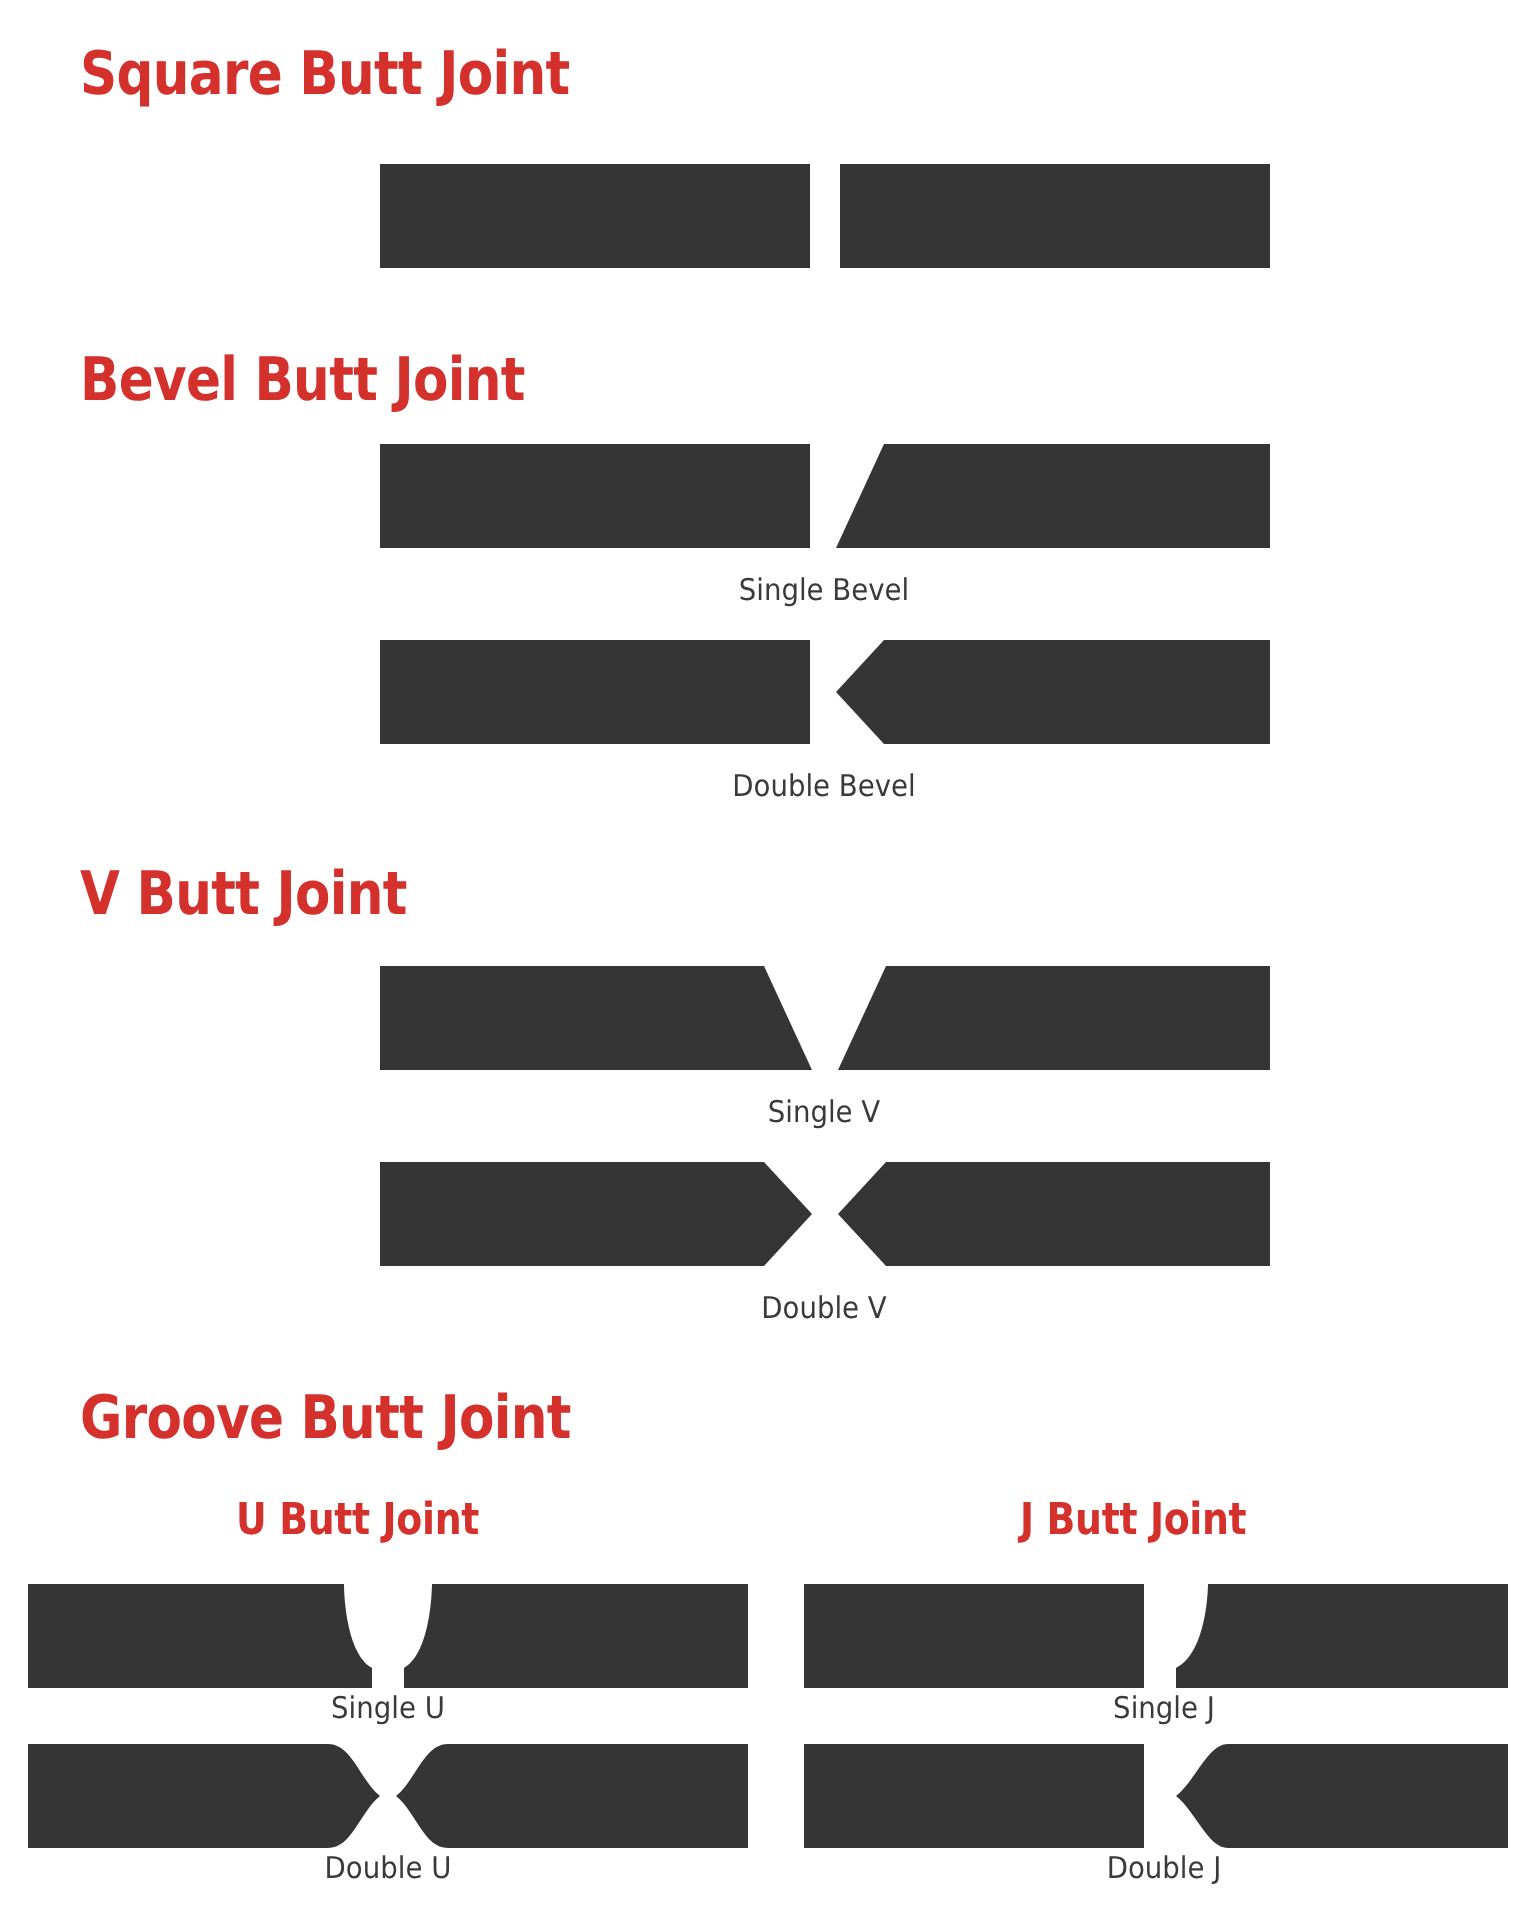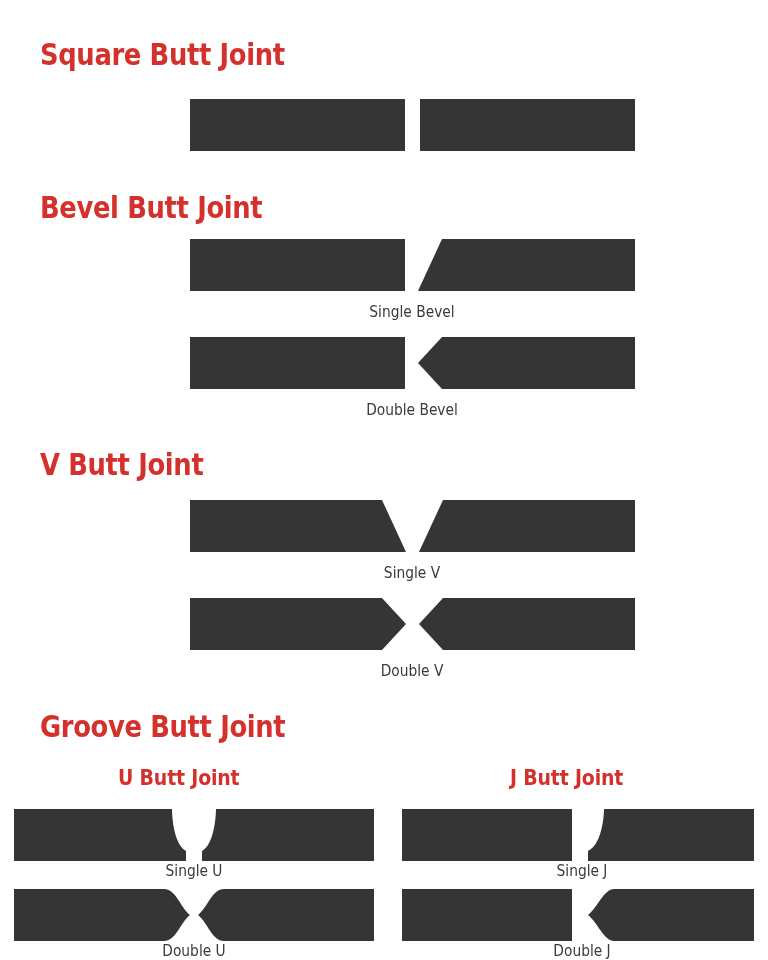--- a/index.html
+++ b/index.html
@@ -11,21 +11,20 @@
     width: 768px;
     height: 960px;
     position: relative;
     font-family: "Liberation Sans", sans-serif;
     overflow: hidden;
   }
   .page {
     position: absolute;
     inset: 0;
     background: #ffffff;
-    margin-top: 17px;
   }
 
   .section-title {
     position: absolute;
     color: #d4302c;
     font-weight: bold;
     font-size: 30px;
     letter-spacing: -0.4px;
     white-space: nowrap;
     font-family: "DejaVu Sans", sans-serif;

